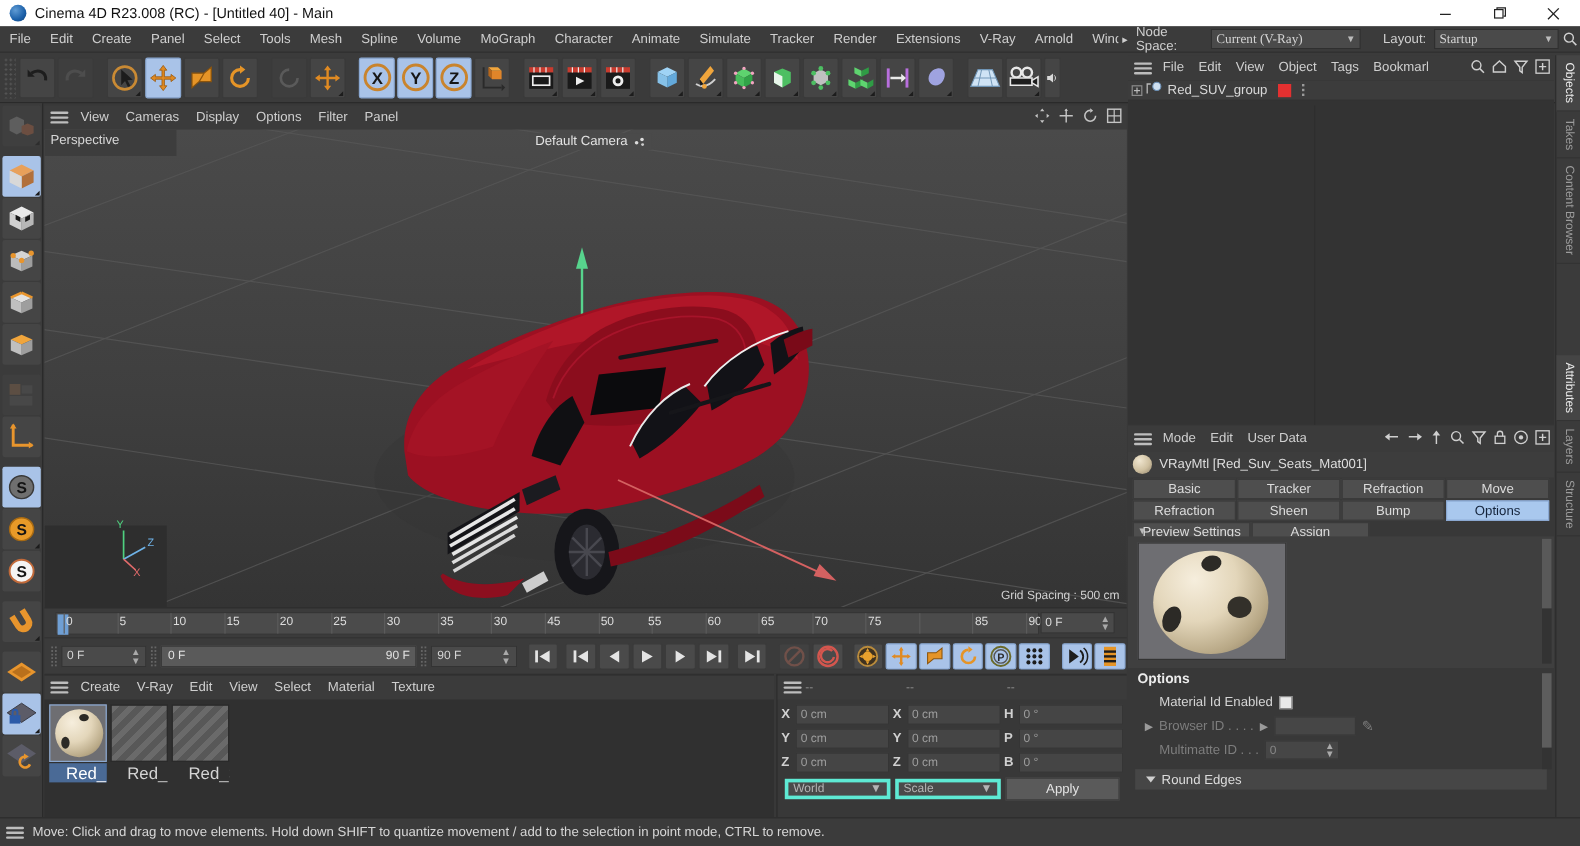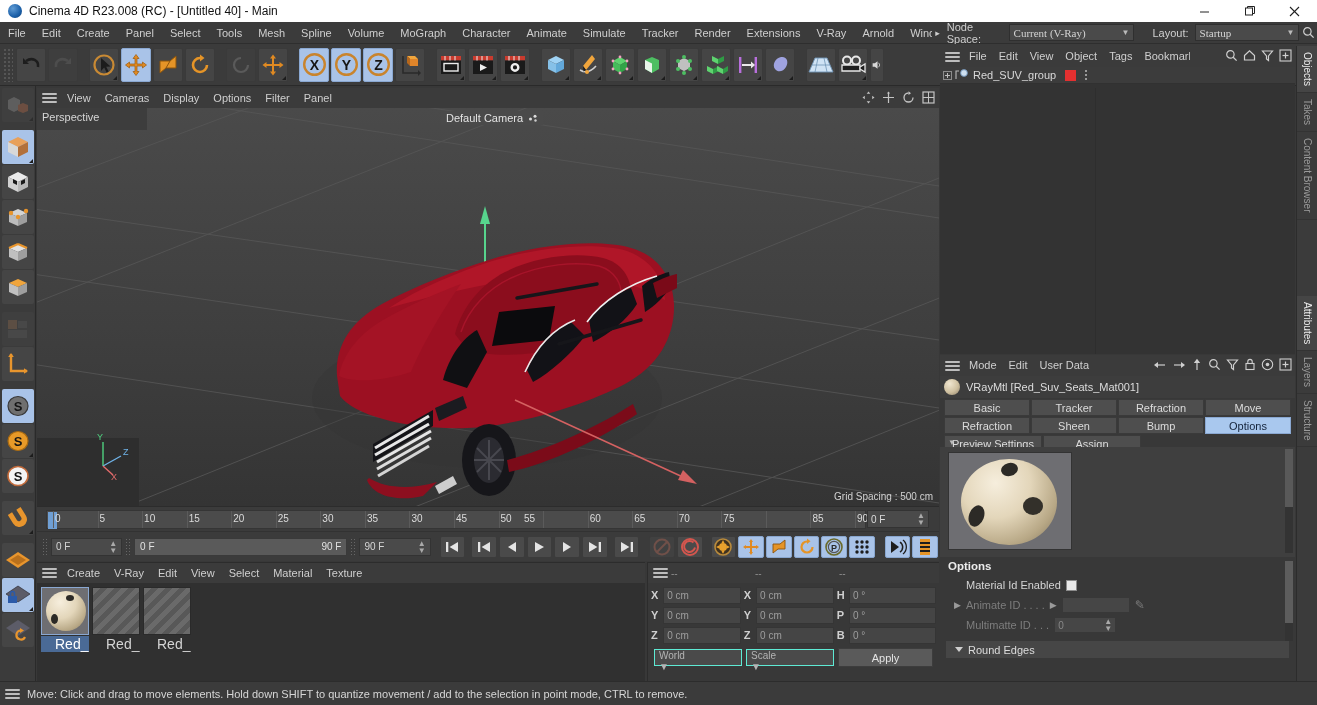--- a/index.html
+++ b/index.html
@@ -138,22 +138,22 @@
     background:#383838; border-top:1px solid #2c2c2c; border-left:1px solid #2c2c2c;}
   .co-head{ height:20px; background:#3b3b3b; display:flex; align-items:center;}
   .co-head .col{ width:84px; text-align:left; font-size:10px; color:#8e8e8e;}
   .co-rows{ padding:2px 3px 0 3px; }
   .co-row{ display:flex; align-items:center; height:20px; gap:0; }
   .co-ax{ width:13px; font-size:11px; color:#d0d0d0; font-weight:bold;}
   .co-fld{ height:17px; background:#454545; border:1px solid #353535; display:flex; align-items:center;
     padding:0 3px; font-size:10px; color:#9e9e9e; }
   .co-fld.w1{ width:82px;} .co-fld.w2{ width:82px;} .co-fld.w3{ width:92px;}
   .co-bottom{ display:flex; align-items:center; gap:4px; padding:3px 3px 0 3px;}
-  .co-combo{ height:17px;background:#4a4a4a;border:1px solid #5eead4;display:flex;
-    padding:0 4px;font-size:10px;color:#b4b4b4;flex-direction:column;}
+  .co-combo{ height:17px;background:#4a4a4a;border:3px solid #5eead4;display:flex;align-items:center;
+    padding:0 4px;font-size:10px;color:#b4b4b4;}
   .apply-btn{ height:19px; flex:1; background:#5a5a5a;border:1px solid #3d3d3d;display:flex;
     align-items:center;justify-content:center;font-size:11px;color:#e4e4e4;}
 
   
   .statusbar{ position:absolute; left:0; top:681px; width:1317px; height:24px; background:#3b3b3b;
     display:flex; align-items:center; border-top:1px solid #2c2c2c;}
   .statusbar .txt{ font-size:11px; color:#d6d6d6; margin-left:4px;}
 
   
   .rightwrap{ position:absolute; left:940px; top:46px; width:355px; height:655px; background:#383838;}
@@ -817,21 +817,21 @@
         <div class="tl-num" style="left: 275.333px;">30</div>
         <div class="tl-tick" style="left: 317.889px;"></div>
         <div class="tl-num" style="left: 319.889px;">35</div>
         <div class="tl-tick" style="left: 362.444px;"></div>
         <div class="tl-num" style="left: 364.444px;">30</div>
         <div class="tl-tick" style="left: 407px;"></div>
         <div class="tl-num" style="left: 409px;">45</div>
         <div class="tl-tick" style="left: 451.556px;"></div>
         <div class="tl-num" style="left: 453.556px;">50</div>
         <div class="tl-tick" style="left: 496.111px;"></div>
-        <div class="tl-num" style="left: 477px;">55</div>
+        <div class="tl-num" style="left: 493px;">55</div>
         <div class="tl-tick" style="left: 540.667px;"></div>
         <div class="tl-num" style="left: 542.667px;">60</div>
         <div class="tl-tick" style="left: 585.222px;"></div>
         <div class="tl-num" style="left: 587.222px;">65</div>
         <div class="tl-tick" style="left: 629.778px;"></div>
         <div class="tl-num" style="left: 631.778px;">70</div>
         <div class="tl-tick" style="left: 674.333px;"></div>
         <div class="tl-num" style="left: 676.333px;">75</div>
         <div class="tl-tick" style="left: 718.889px;"></div>
         <div class="tl-num" style="left: 719px; margin-top: 28px;">80</div>
@@ -1233,21 +1233,21 @@
       </div>
 
       <div class="opt-body">
         <div class="opt-h">Options</div>
         <div class="opt-row">
           <span>Material Id Enabled</span>
           <span class="chk"></span>
         </div>
         <div class="opt-row dimmed">
           <span class="chev" style="margin-left:-12px">▶</span>
-          <span>Animate ID . . . .</span>
+          <span>Browser ID . . . .</span>
           <span class="chev">▶</span>
           <span class="ofld" style="width:68px"></span>
           <span class="pen">✎</span>
         </div>
         <div class="opt-row dimmed">
           <span>Multimatte ID . . .</span>
           <span class="ofld" style="width:62px">
             <span>0</span>
             <span class="spin" style="margin-left:auto">▲<br>▼</span>
           </span>

